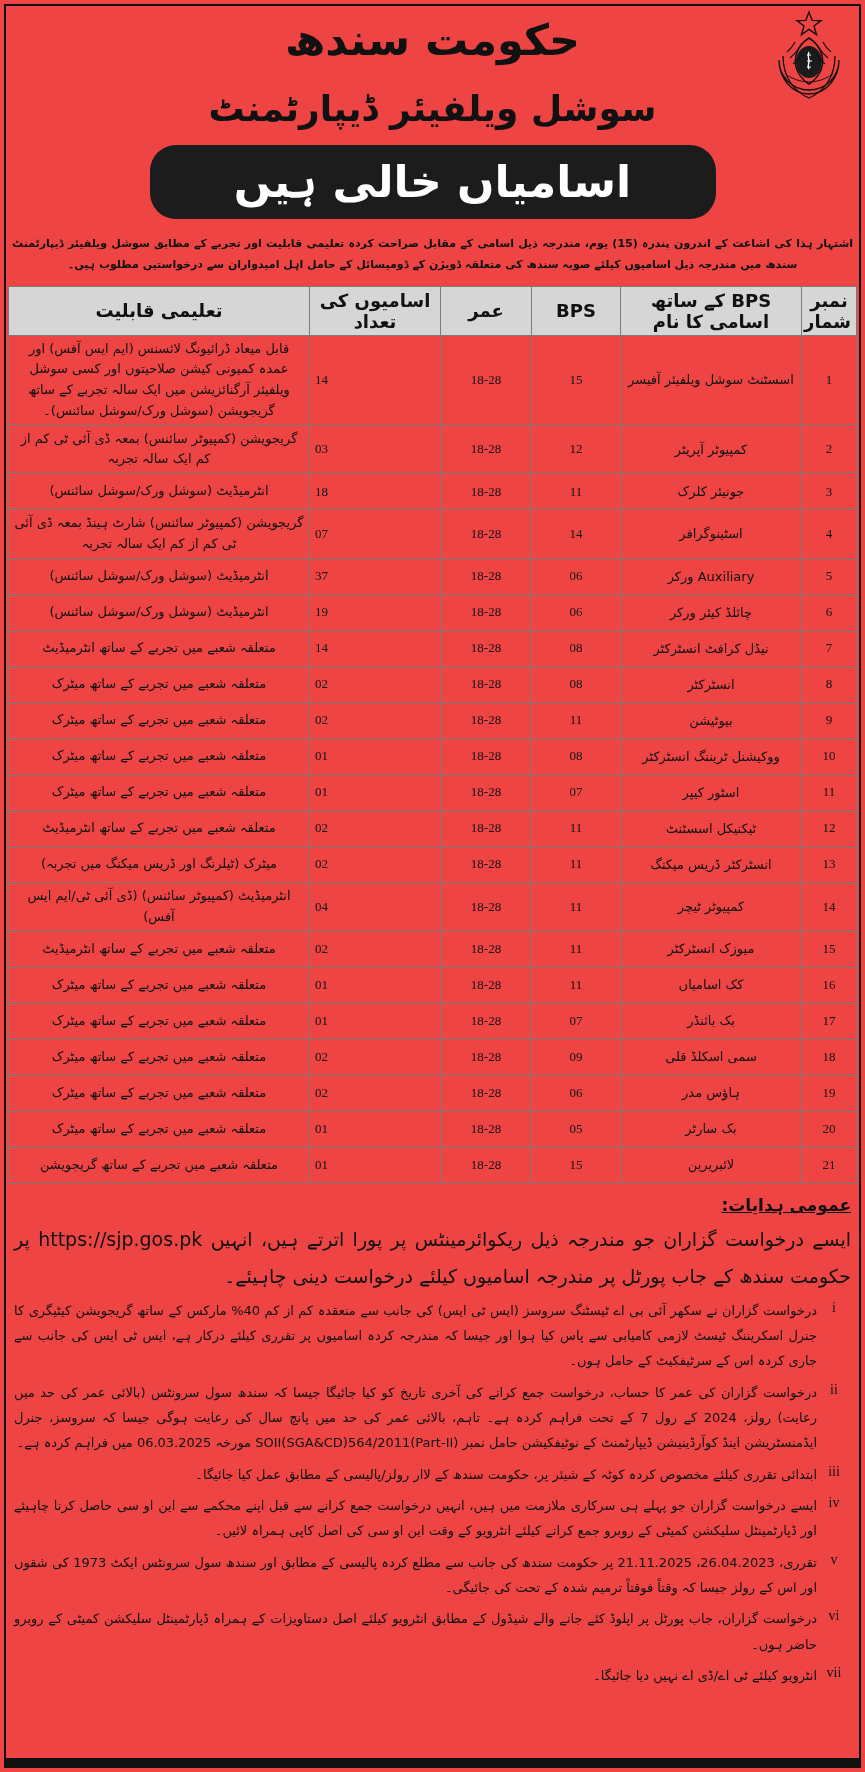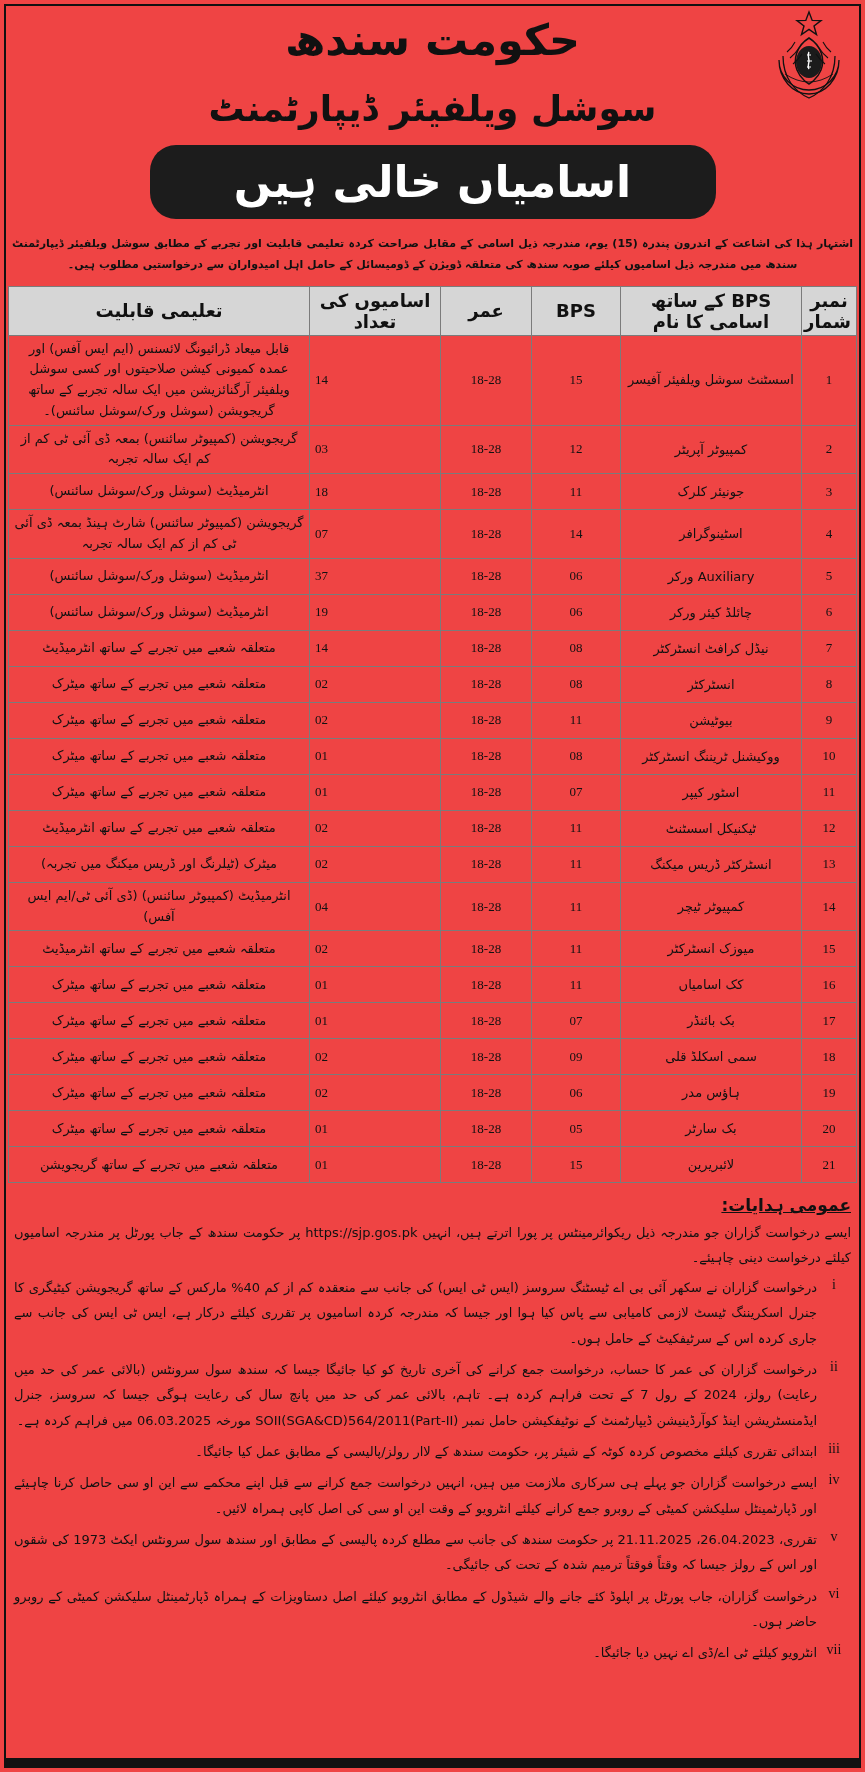--- a/index.html
+++ b/index.html
@@ -155,21 +155,21 @@
     text-align: right;
     font-size: 17px;
     font-weight: bold;
     font-family: "DejaVu Sans", "Liberation Sans", sans-serif;
     margin: 12px 6px 6px 6px;
     text-decoration: underline;
   }
   .gi-intro {
     direction: rtl;
     text-align: justify;
-    font-size: 13px;
+    font-size: 19px;
     line-height: 1.9;
     margin: 0 6px 4px 6px;
     font-family: "DejaVu Sans", "Liberation Sans", sans-serif;
   }
   ol.gi {
     list-style: none;
     margin: 0 6px;
     padding: 0;
     direction: rtl;
   }

